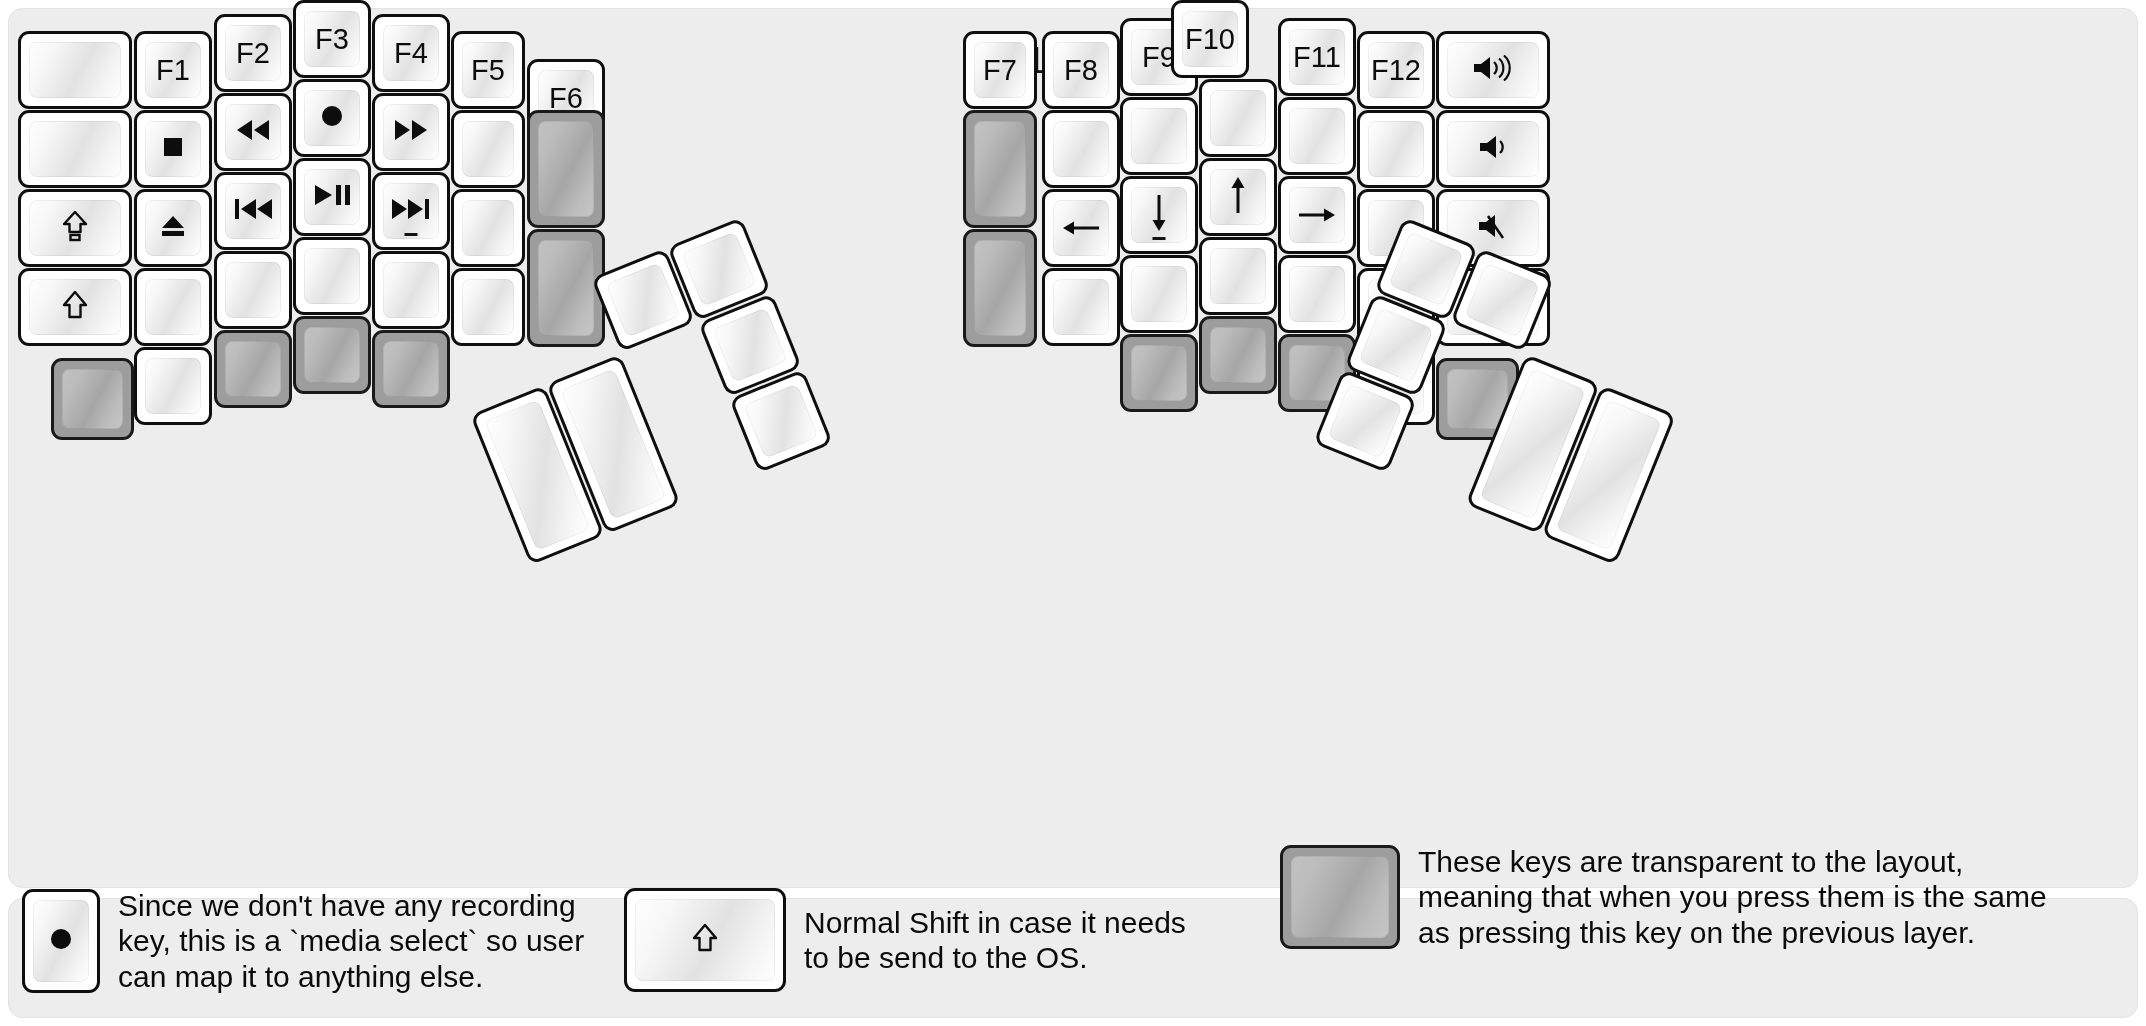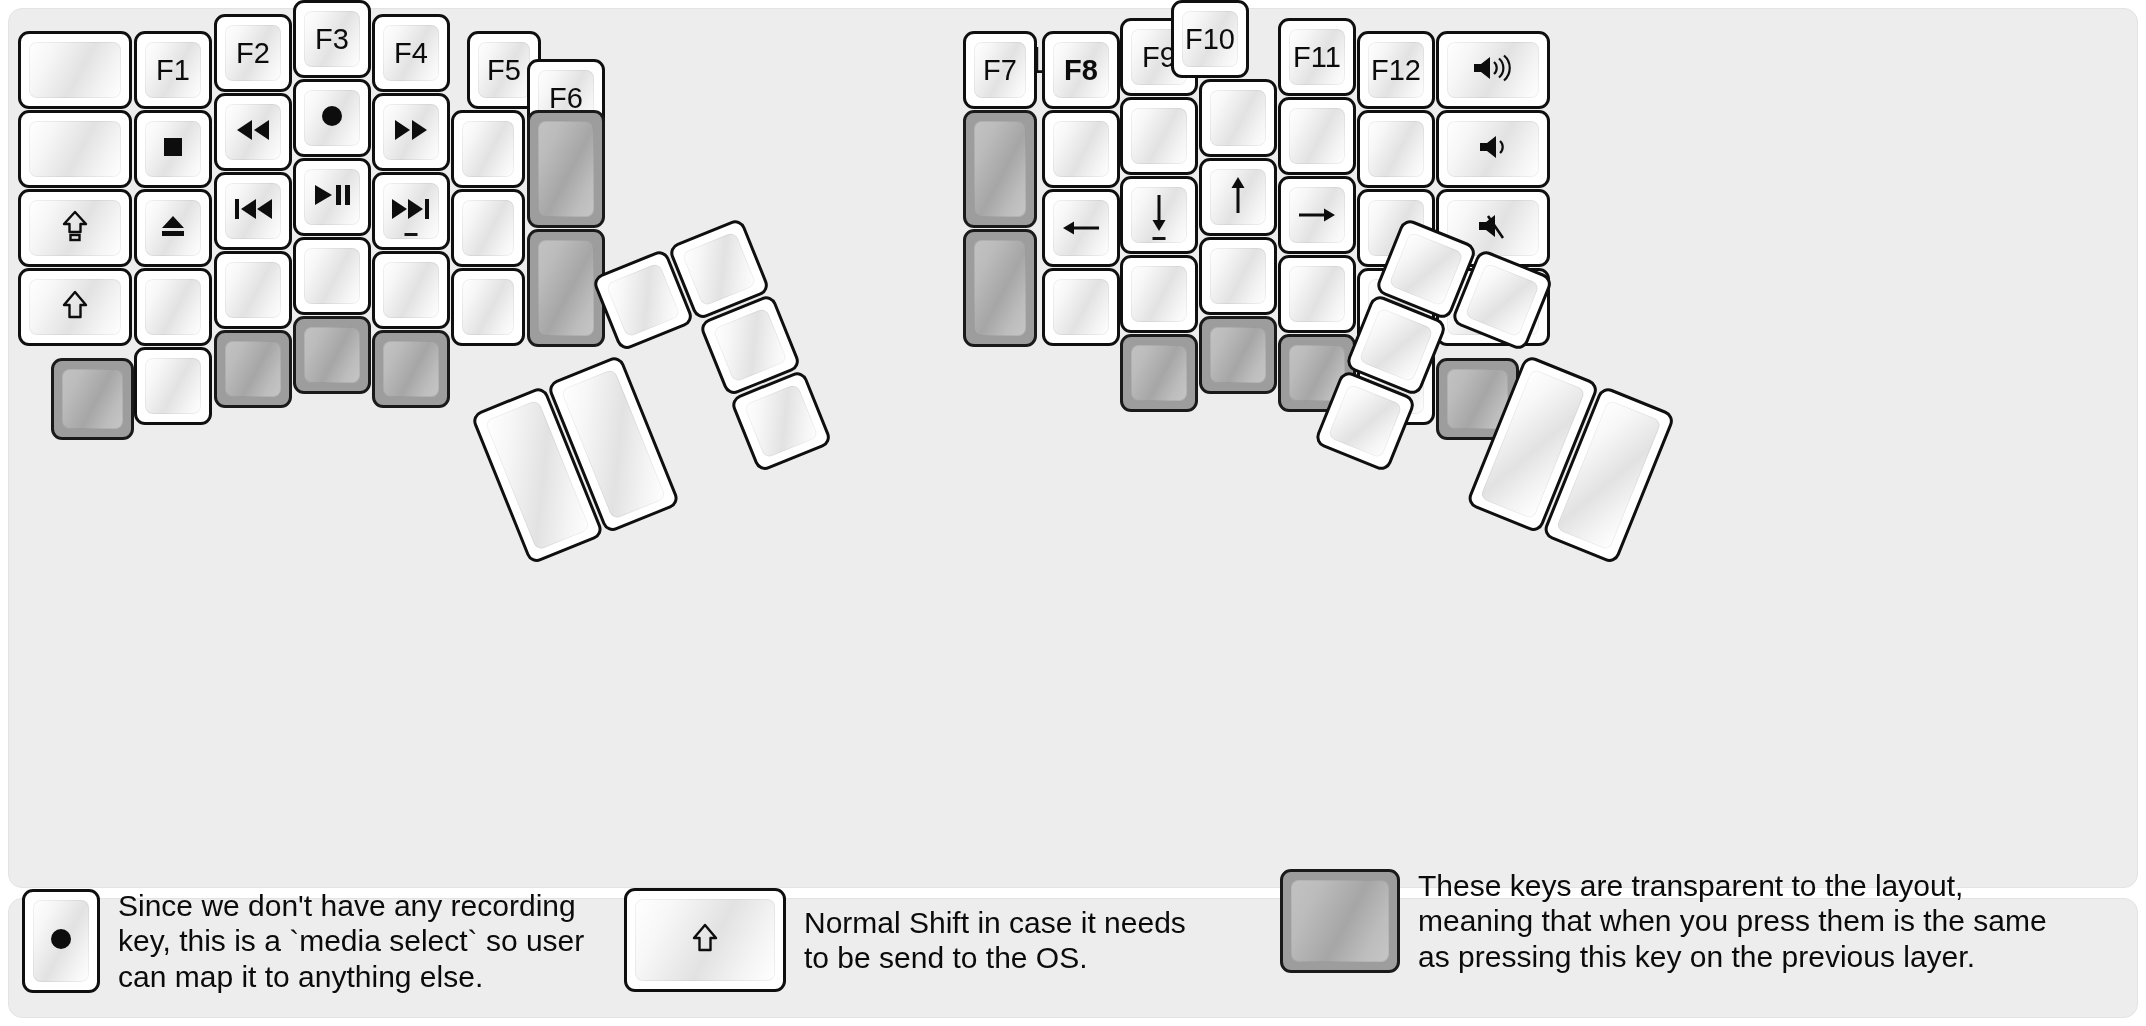--- a/index.html
+++ b/index.html
@@ -235,21 +235,21 @@
             </svg></span>
         </div>
         <span class="tick"></span>
       </div>
       <div class="key" style="left: 372px; top: 251px; width: 78px; height: 78px;">
         <div class="cap"></div>
       </div>
       <div class="key trans" style="left: 372px; top: 330px; width: 78px; height: 78px;">
         <div class="cap"></div>
       </div>
-      <div class="key" style="left: 467px; top: 31px; width: 74px; height: 78px;">
+      <div class="key" style="left: 451px; top: 31px; width: 74px; height: 78px;">
         <div class="cap">
           <span class="legend fkey">F5</span>
         </div>
       </div>
       <div class="key" style="left: 451px; top: 110px; width: 74px; height: 78px;">
         <div class="cap"></div>
       </div>
       <div class="key" style="left: 451px; top: 189px; width: 74px; height: 78px;">
         <div class="cap"></div>
       </div>
@@ -274,21 +274,21 @@
         <div class="cap">
           <span class="legend fkey">F7</span>
         </div>
       </div>
       <div class="key trans" style="left: 963px; top: 110px; width: 74px; height: 118px;">
         <div class="cap"></div>
       </div>
       <div class="key trans" style="left: 963px; top: 229px; width: 74px; height: 118px;">
         <div class="cap"></div>
       </div>
-      <div class="key" style="left: 1042px; top: 31px; width: 78px; height: 78px; font-weight: bold;">
+      <div class="key" style="left: 1042px; top: 31px; width: 78px; height: 78px;">
         <div class="cap">
           <span class="legend fkey">F8</span>
         </div>
       </div>
       <div class="key" style="left: 1042px; top: 110px; width: 78px; height: 78px;">
         <div class="cap"></div>
       </div>
       <div class="key" style="left: 1042px; top: 189px; width: 78px; height: 78px;">
         <div class="cap">
           <span class="legend glyph"><svg width="40" height="22" viewBox="0 0 40 22">
@@ -474,21 +474,21 @@
         <div class="legend-key" style="width: 162px; height: 104px;">
           <div class="cap">
             <span><svg width="26" height="30" viewBox="0 0 26 30">
                 <path d="M13 2 L24 15 L18.5 15 L18.5 27 L7.5 27 L7.5 15 L2 15 Z" fill="none" stroke="#0d0d0d" stroke-width="2.4" stroke-linejoin="round"></path>
               </svg></span>
           </div>
         </div>
         <div class="legend-text">Normal Shift in case it needs
 to be send to the OS.</div>
       </div>
-      <div class="legend-item" style="left: 1280px; top: 868px;">
+      <div class="legend-item" style="left: 1280px; top: 844px;">
         <div class="legend-key trans" style="width: 120px; height: 104px;">
           <div class="cap"></div>
         </div>
         <div class="legend-text">These keys are transparent to the layout,
 meaning that when you press them is the same
 as pressing this key on the previous layer.</div>
       </div>
     </div>
 
 </div>

